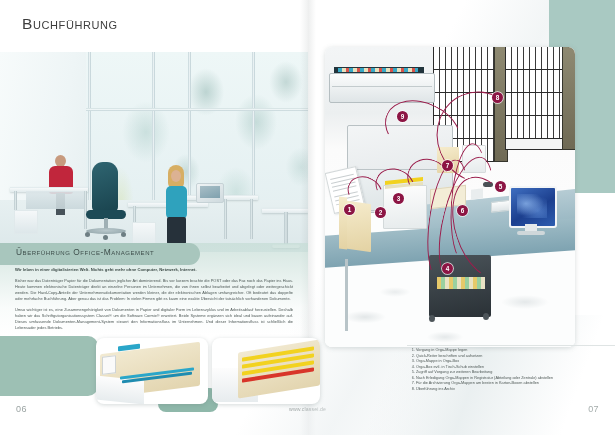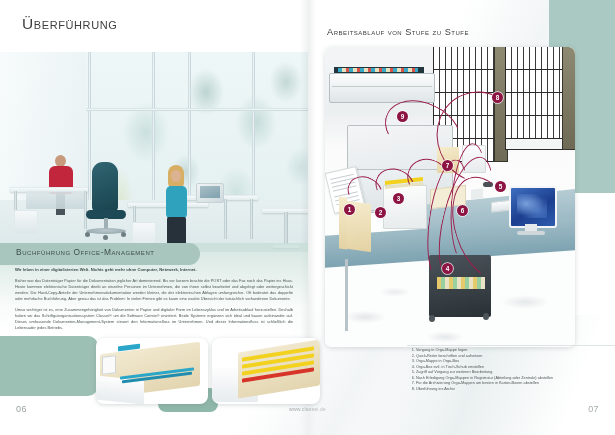--- a/index.html
+++ b/index.html
@@ -228,25 +228,25 @@
     </div>
 
     <div class="desk desk-top" style="left:262px;top:156px;width:46px;height:4px"></div>
     <div class="leg" style="left:284px;top:160px;height:34px;width:4px"></div>
     <div class="desk" style="left:272px;top:192px;width:28px;height:3px;border-radius:2px"></div>
   </div>
 
   <div class="tealwash"></div>
 
   <div class="capband">
-    <span class="sc">Buchführung Office-Management</span>
+    <span class="sc">Überführung Office-Management</span>
   </div>
 
   <div class="title-left">
-    <div class="sc">Überführung</div>
+    <div class="sc">Buchführung</div>
   </div>
 
   <div class="bodytext">
     <p class="lead">Wir leben in einer digitalisierten Welt. Nichts geht mehr ohne Computer, Netzwerk, Internet.</p>
     <p class="para">Bisher war das Datenträger Papier für die Dokumentation jeglicher Art dominierend. Bis vor kurzem brachte die POST oder das Fax noch das Papier ins Haus. Heute kommen elektronische Datenträger direkt an einzelne Personen im Unternehmen, die von ihnen selbst bearbeitet und abgelegt oder weitergeschickt werden. Die Hard-Copy-Anteile der Unternehmensdokumentation werden kleiner, die der elektronischen Ablagen umfangreicher. Oft bedeutet das doppelte oder mehrfache Buchführung. Aber genau das ist das Problem: In vielen Firmen gibt es kaum eine exakte Übersicht der tatsächlich vorhandenen Dokumente.</p>
     <p class="para">Umso wichtiger ist es, eine Zusammengehörigkeit von Dokumenten in Papier und digitaler Form im Lebenszyklus und im Arbeitsablauf herzustellen. Deshalb haben wir das Schriftgutorganisationssystem Classei® um die Software Cormix® erweitert. Beide Systeme ergänzen sich ideal und bauen aufeinander auf. Dieses umfassende Dokumenten-Management-System steuert den Informationsfluss im Unternehmen. Und dieser Informationsfluss ist schließlich die Lebensader jedes Betriebs.</p>
   </div>
 
   <div class="tilegreen"></div>
   <div class="tilegreen2"></div>
@@ -265,21 +265,20 @@
     <div class="fold-body" style="left:26px;top:8px;width:82px;height:46px;transform:skewY(-9deg);border-radius:2px"></div>
     <div class="tabstrip" style="left:30px;top:14px;width:72px;height:4px;background:#f2d21f;transform:skewY(-9deg)"></div>
     <div class="tabstrip" style="left:30px;top:21px;width:72px;height:4px;background:#f2d21f;transform:skewY(-9deg)"></div>
     <div class="tabstrip" style="left:30px;top:28px;width:72px;height:4px;background:#f2d21f;transform:skewY(-9deg)"></div>
     <div class="tabstrip" style="left:30px;top:35px;width:72px;height:4px;background:#d8352a;transform:skewY(-9deg)"></div>
   </div>
 
   <div class="pgl">06</div>
 
   <div class="tealpanel"></div>
-  <div class="title-right sc">Arbeitsablauf von Stufe zu Stufe</div>
 
   <div class="illu">
     <div class="illu-bg"></div>
     <div class="illu-floor"></div>
 
     <div class="shelf-unit" style="left:108px;top:-3px;width:62px;height:116px">
       <div class="shelf-row" style="top:2px"></div>
         <div class="shelf-row" style="top:25px"></div>
       <div class="shelf-row" style="top:48px"></div>
         <div class="shelf-row" style="top:71px"></div>

